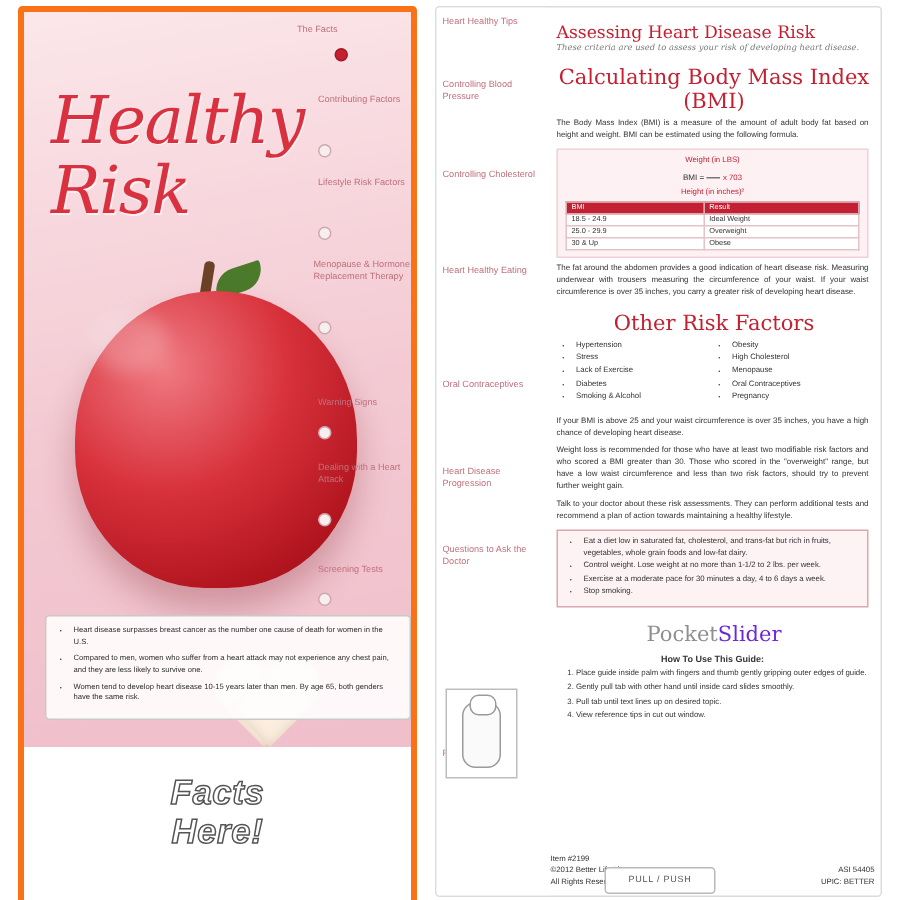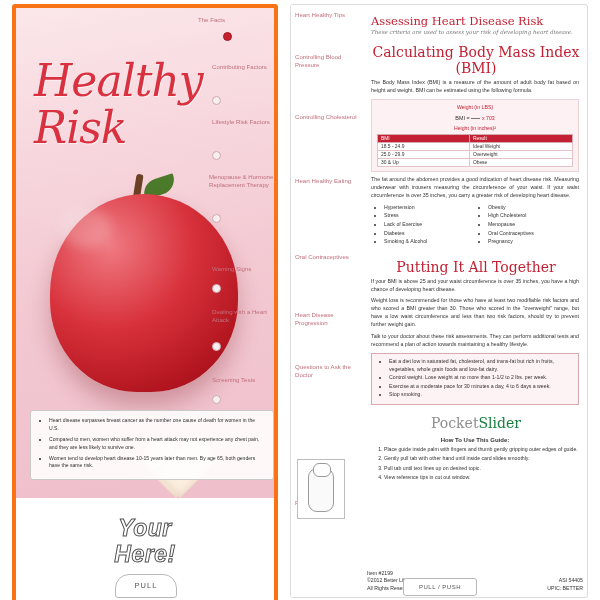--- a/index.html
+++ b/index.html
@@ -69,21 +69,21 @@
   table.bmi th{background:#c32133;color:#fff;font-size:4.9px;font-weight:normal;padding:1px 3px;text-align:left;border:1px solid #d6a8af;}
   table.bmi td{font-size:4.9px;color:#333;padding:1px 3px;border:1px solid #e3c3c8;background:#fff;}
   ul.bul{margin:0 0 4px 0;padding-left:13px;}
   ul.bul li{font-size:5.2px;color:#333;line-height:1.45;margin-bottom:1px;}
   .twocol{display:flex;margin:0 6px 4px 4px;}
   .twocol ul{flex:1;}
   .redbox{margin:4px 6px 4px 4px;border:1px solid #d9a9b0;background:#fdf3f5;padding:4px 6px;}
   .redbox ul{margin:0;padding-left:11px;}
   .redbox li{font-size:5.2px;color:#333;line-height:1.45;margin-bottom:1px;}
   .brand{font-family:"DejaVu Serif",serif;font-size:14px;color:#8f8f8f;text-align:center;margin-top:10px;}
-  .brand b{color:#15803d;font-weight:normal;}
+  .brand b{color:#6d28d9;font-weight:normal;}
   .how{margin:6px 6px 0 4px;}
   .how .ht{font-size:6px;font-weight:bold;color:#333;text-align:center;margin-bottom:3px;}
   .how ol{margin:0;padding-left:13px;}
   .how li{font-size:5.2px;color:#333;line-height:1.45;margin-bottom:2px;}
   .handbox{position:absolute;left:6px;bottom:78px;width:46px;height:58px;border:1px solid #bdbdbd;background:#fff;}
   .hand{position:absolute;left:10px;top:8px;width:24px;height:42px;border:1px solid #9a9a9a;border-radius:9px;background:#fafafa;}
   .hand:before{content:"";position:absolute;left:4px;top:-6px;width:16px;height:12px;border:1px solid #9a9a9a;border-radius:6px;background:#fff;}
   .footer{position:absolute;left:76px;bottom:4px;width:218px;}
   .foot-item{font-size:5.2px;color:#333;line-height:1.5;}
   .foot-right{position:absolute;right:2px;bottom:0;text-align:right;}
@@ -111,24 +111,23 @@
     <div class="factbox">
       <ul>
         <li>Heart disease surpasses breast cancer as the number one cause of death for women in the U.S.</li>
         <li>Compared to men, women who suffer from a heart attack may not experience any chest pain, and they are less likely to survive one.</li>
         <li>Women tend to develop heart disease 10-15 years later than men. By age 65, both genders have the same risk.</li>
       </ul>
     </div>
 
     <div class="imprint">
       <div class="imprint-inner">
-        <div class="ln">Your</div>
+        <div class="ln">Facts</div>
         <div class="ln">Here!</div>
       </div>
-      <div class="pulltab">PULL</div>
     </div>
 
     <div class="tab" style="left:182px;top:8px;text-align:left;">
       <span class="lbl">The Facts</span>
     </div>
     <div class="dot filled" style="left:207px;top:24px;"></div>
 
     <div class="tab" style="left:196px;top:55px;">
       <span class="lbl">Contributing Factors</span>
     </div>
@@ -224,38 +223,38 @@
           <tr>
             <td>30 &amp; Up</td>
             <td>Obese</td>
           </tr>
         </tbody>
           </table>
       </div>
 
       <div class="p">The fat around the abdomen provides a good indication of heart disease risk. Measuring underwear with trousers measuring the circumference of your waist. If your waist circumference is over 35 inches, you carry a greater risk of developing heart disease.</div>
 
+      <div class="h2">Other Risk Factors</div>
       <div class="twocol">
         <ul class="bul">
           <li>Hypertension</li>
           <li>Stress</li>
           <li>Lack of Exercise</li>
           <li>Diabetes</li>
           <li>Smoking &amp; Alcohol</li>
         </ul>
         <ul class="bul">
           <li>Obesity</li>
           <li>High Cholesterol</li>
           <li>Menopause</li>
           <li>Oral Contraceptives</li>
           <li>Pregnancy</li>
         </ul>
       </div>
 
-      <div class="h2">Putting It All Together</div>
       <div class="p">If your BMI is above 25 and your waist circumference is over 35 inches, you have a high chance of developing heart disease.</div>
       <div class="p">Weight loss is recommended for those who have at least two modifiable risk factors and who scored a BMI greater than 30. Those who scored in the "overweight" range, but have a low waist circumference and less than two risk factors, should try to prevent further weight gain.</div>
       <div class="p">Talk to your doctor about these risk assessments. They can perform additional tests and recommend a plan of action towards maintaining a healthy lifestyle.</div>
 
       <div class="redbox">
         <ul>
           <li>Eat a diet low in saturated fat, cholesterol, and trans-fat but rich in fruits, vegetables, whole grain foods and low-fat dairy.</li>
           <li>Control weight. Lose weight at no more than 1-1/2 to 2 lbs. per week.</li>
           <li>Exercise at a moderate pace for 30 minutes a day, 4 to 6 days a week.</li>
           <li>Stop smoking.</li>

